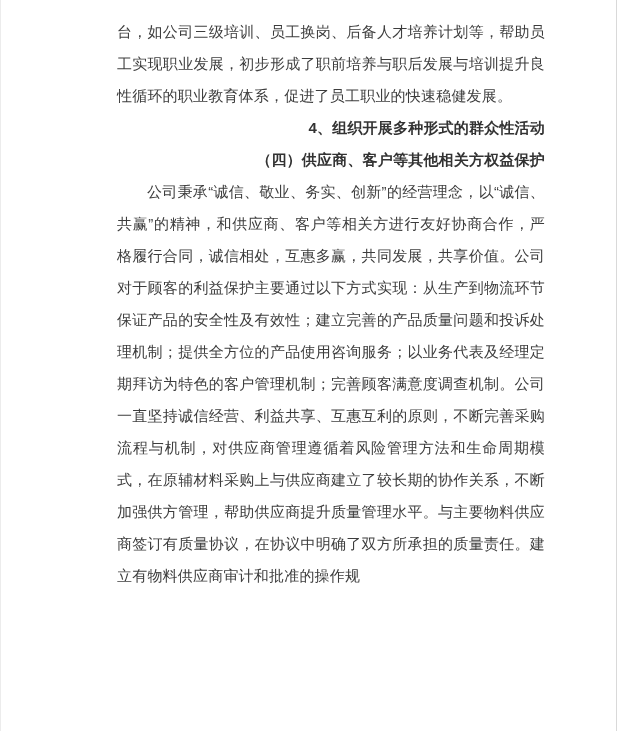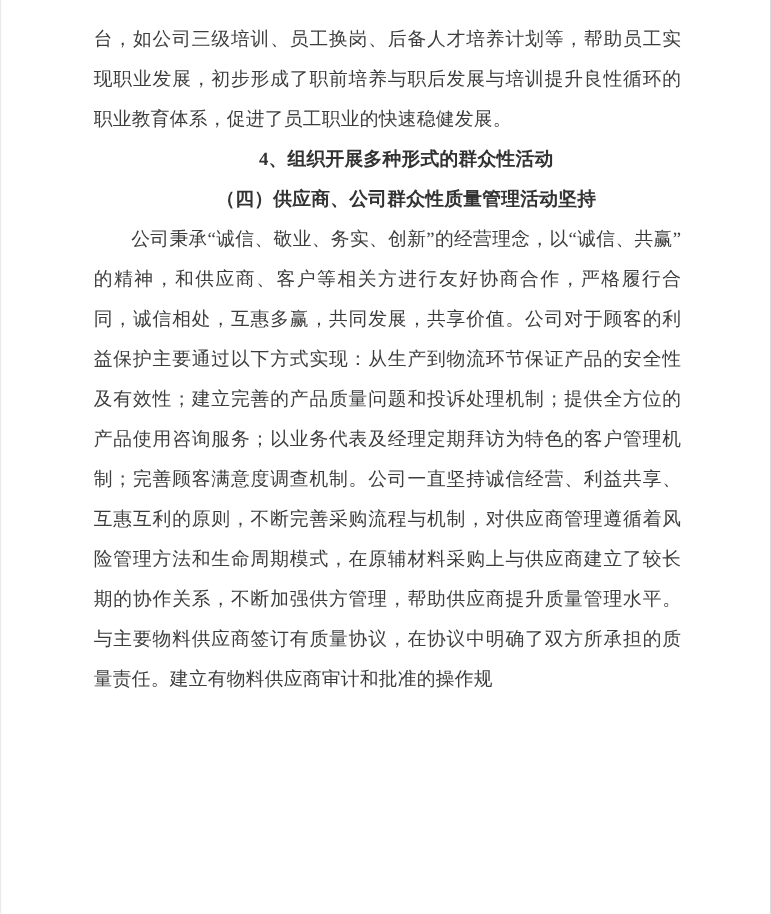--- a/index.html
+++ b/index.html
@@ -17,49 +17,49 @@
     width: 617px;
     height: 731px;
     background: var(--page-bg, #ffffff);
     border-left: 1px solid var(--edge-left, #ececec);
     border-right: 1px solid var(--edge-right, #d9d9d9);
   }
   .content {
     box-sizing: border-box;
     width: 100%;
     height: 100%;
-    padding: 16px 71px 0 74px;
-    font-family: Liberation Serif, serif;
+    padding: 16px 71px 0 116px;
+    font-family: Liberation Sans, sans-serif;
     font-size: 15px;
     line-height: 32px;
     color: var(--text-color, #3d3d3d);
     letter-spacing: 0.2px;
     overflow: hidden;
   }
   .block {
     margin: 0;
     text-align: justify;
     text-justify: inter-ideograph;
   }
   .block.paragraph,
   .block.heading {
     text-indent: 2em;
   }
   .block.paragraph-continuation {
     text-indent: 0;
   }
   .block.heading {
     font-weight: bold;
-    text-align: center;
+    text-align: right;
     color: var(--heading-color, #333333);
   }
 </style>
 </head>
 <body>
 
 <div class="page">
   <div class="content">
       <div class="block paragraph-continuation">台，如公司三级培训、员工换岗、后备人才培养计划等，帮助员工实现职业发展，初步形成了职前培养与职后发展与培训提升良性循环的职业教育体系，促进了员工职业的快速稳健发展。</div>
       <div class="block heading">4、组织开展多种形式的群众性活动</div>
-      <div class="block heading">（四）供应商、公司群众性质量管理活动坚持</div>
+      <div class="block heading">（四）供应商、客户等其他相关方权益保护</div>
       <div class="block paragraph">公司秉承“诚信、敬业、务实、创新”的经营理念，以“诚信、共赢”的精神，和供应商、客户等相关方进行友好协商合作，严格履行合同，诚信相处，互惠多赢，共同发展，共享价值。公司对于顾客的利益保护主要通过以下方式实现：从生产到物流环节保证产品的安全性及有效性；建立完善的产品质量问题和投诉处理机制；提供全方位的产品使用咨询服务；以业务代表及经理定期拜访为特色的客户管理机制；完善顾客满意度调查机制。公司一直坚持诚信经营、利益共享、互惠互利的原则，不断完善采购流程与机制，对供应商管理遵循着风险管理方法和生命周期模式，在原辅材料采购上与供应商建立了较长期的协作关系，不断加强供方管理，帮助供应商提升质量管理水平。与主要物料供应商签订有质量协议，在协议中明确了双方所承担的质量责任。建立有物料供应商审计和批准的操作规</div>
     </div>
 </div>
 
 </body></html>

